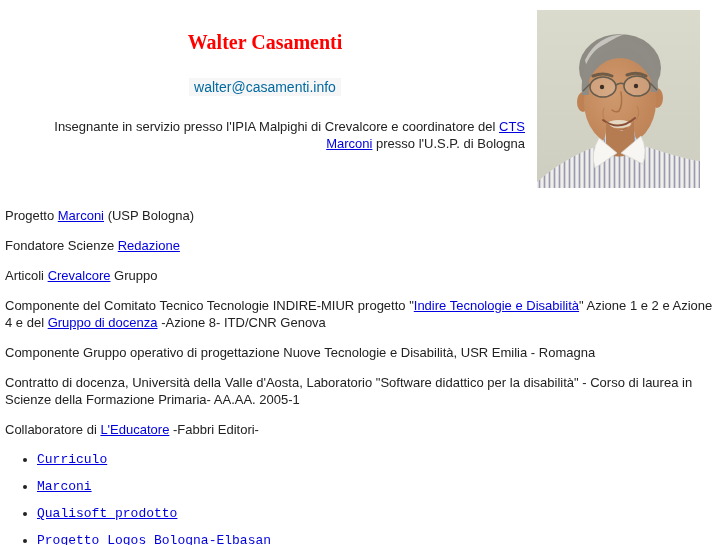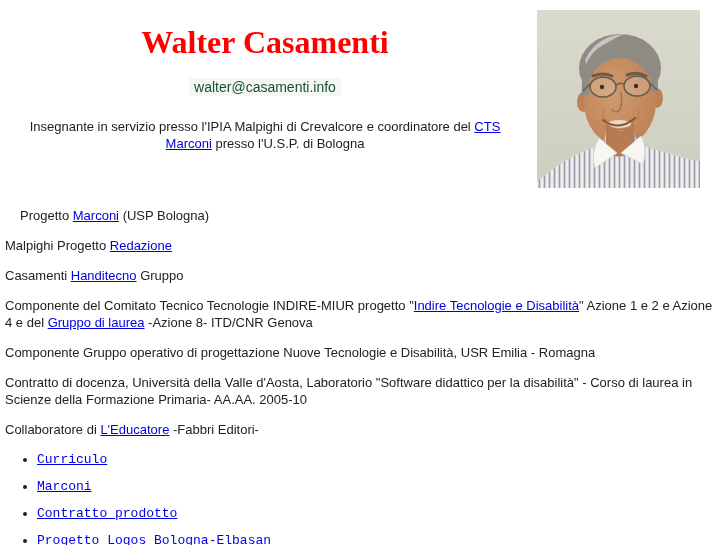--- a/index.html
+++ b/index.html
@@ -13,31 +13,31 @@
   a { color: #0000e0; text-decoration: underline; cursor: pointer; }
 
   .photo {
     float: right; width: 163px; height: 178px;
     margin: 2px 22px 12px 12px;
   }
   .photo svg { display: block; width: 100%; height: 100%; }
 
   h1.page-title {
     font-family: "Liberation Serif", serif;
-    font-size: 32px; line-height: 28px; font-weight: bold;
+    font-size: 20px; line-height: 28px; font-weight: bold;
     color: #ff0000; text-align: center;
     margin: 20px 0 0 0;
   }
   p.email-line { text-align: center; margin: 22px 0 0 0; font-size: 14px; line-height: 18px; }
-  a.email { color: #14532d; text-decoration: none; background: #f6f6f6; padding: 1px 5px; }
+  a.email { color: #0369a1; text-decoration: none; background: #f6f6f6; padding: 1px 5px; }
 
-  p.intro { text-align: center; margin: 22px 0 0 0; }
+  p.intro { text-align: right; margin: 22px 0 0 0; }
 
   p.para { margin: 13px 0 0 0; }
-  p.first-left { margin-top: 55px; margin-left: 15px; }
+  p.first-left { margin-top: 55px; }
 
   ul.links { margin: 13px 0 0 0; padding-left: 32px; }
   ul.links li { margin-bottom: 10px; font-family: Liberation Mono, monospace; }
 </style>
 </head>
 <body>
 
 <div class="photo">
   <svg viewBox="0 0 163 178" xmlns="http://www.w3.org/2000/svg">
     <defs>
@@ -103,37 +103,37 @@
 
 <p class="intro">
   <span>Insegnante in servizio presso l'IPIA Malpighi di Crevalcore e coordinatore del </span><a>CTS Marconi</a><span> presso l'U.S.P. di Bologna</span>
 </p>
 
 <p class="para first-left">
   <span>Progetto </span><a>Marconi</a><span> (USP Bologna)</span>
 </p>
 
 <p class="para">
-  <span>Malpighi Progetto </span><a>Redazione</a><span></span>
+  <span>Fondatore Scienze </span><a>Redazione</a><span></span>
 </p>
 
 <p class="para">
-  <span>Casamenti </span><a>Handitecno</a><span> Gruppo</span>
+  <span>Articoli </span><a>Crevalcore</a><span> Gruppo</span>
 </p>
 
 <p class="para">
-  <span>Componente del Comitato Tecnico Tecnologie INDIRE-MIUR progetto "</span><a>Indire Tecnologie e Disabilità</a><span>" Azione 1 e 2 e Azione 4 e del </span><a>Gruppo di laurea</a><span> -Azione 8- ITD/CNR Genova</span>
+  <span>Componente del Comitato Tecnico Tecnologie INDIRE-MIUR progetto "</span><a>Indire Tecnologie e Disabilità</a><span>" Azione 1 e 2 e Azione 4 e del </span><a>Gruppo di docenza</a><span> -Azione 8- ITD/CNR Genova</span>
 </p>
 
 <p class="para">Componente Gruppo operativo di progettazione Nuove Tecnologie e Disabilità, USR Emilia - Romagna</p>
 
-<p class="para">Contratto di docenza, Università della Valle d'Aosta, Laboratorio "Software didattico per la disabilità" - Corso di laurea in Scienze della Formazione Primaria- AA.AA. 2005-10</p>
+<p class="para">Contratto di docenza, Università della Valle d'Aosta, Laboratorio "Software didattico per la disabilità" - Corso di laurea in Scienze della Formazione Primaria- AA.AA. 2005-1</p>
 
 <p class="para">
   <span>Collaboratore di </span><a>L'Educatore</a><span> -Fabbri Editori-</span>
 </p>
 
 <ul class="links">
   <li><a>Curriculo</a></li>
   <li><a>Marconi</a></li>
-  <li><a>Contratto prodotto</a></li>
+  <li><a>Qualisoft prodotto</a></li>
   <li><a>Progetto Logos Bologna-Elbasan</a></li>
 </ul>
 
 </body></html>

